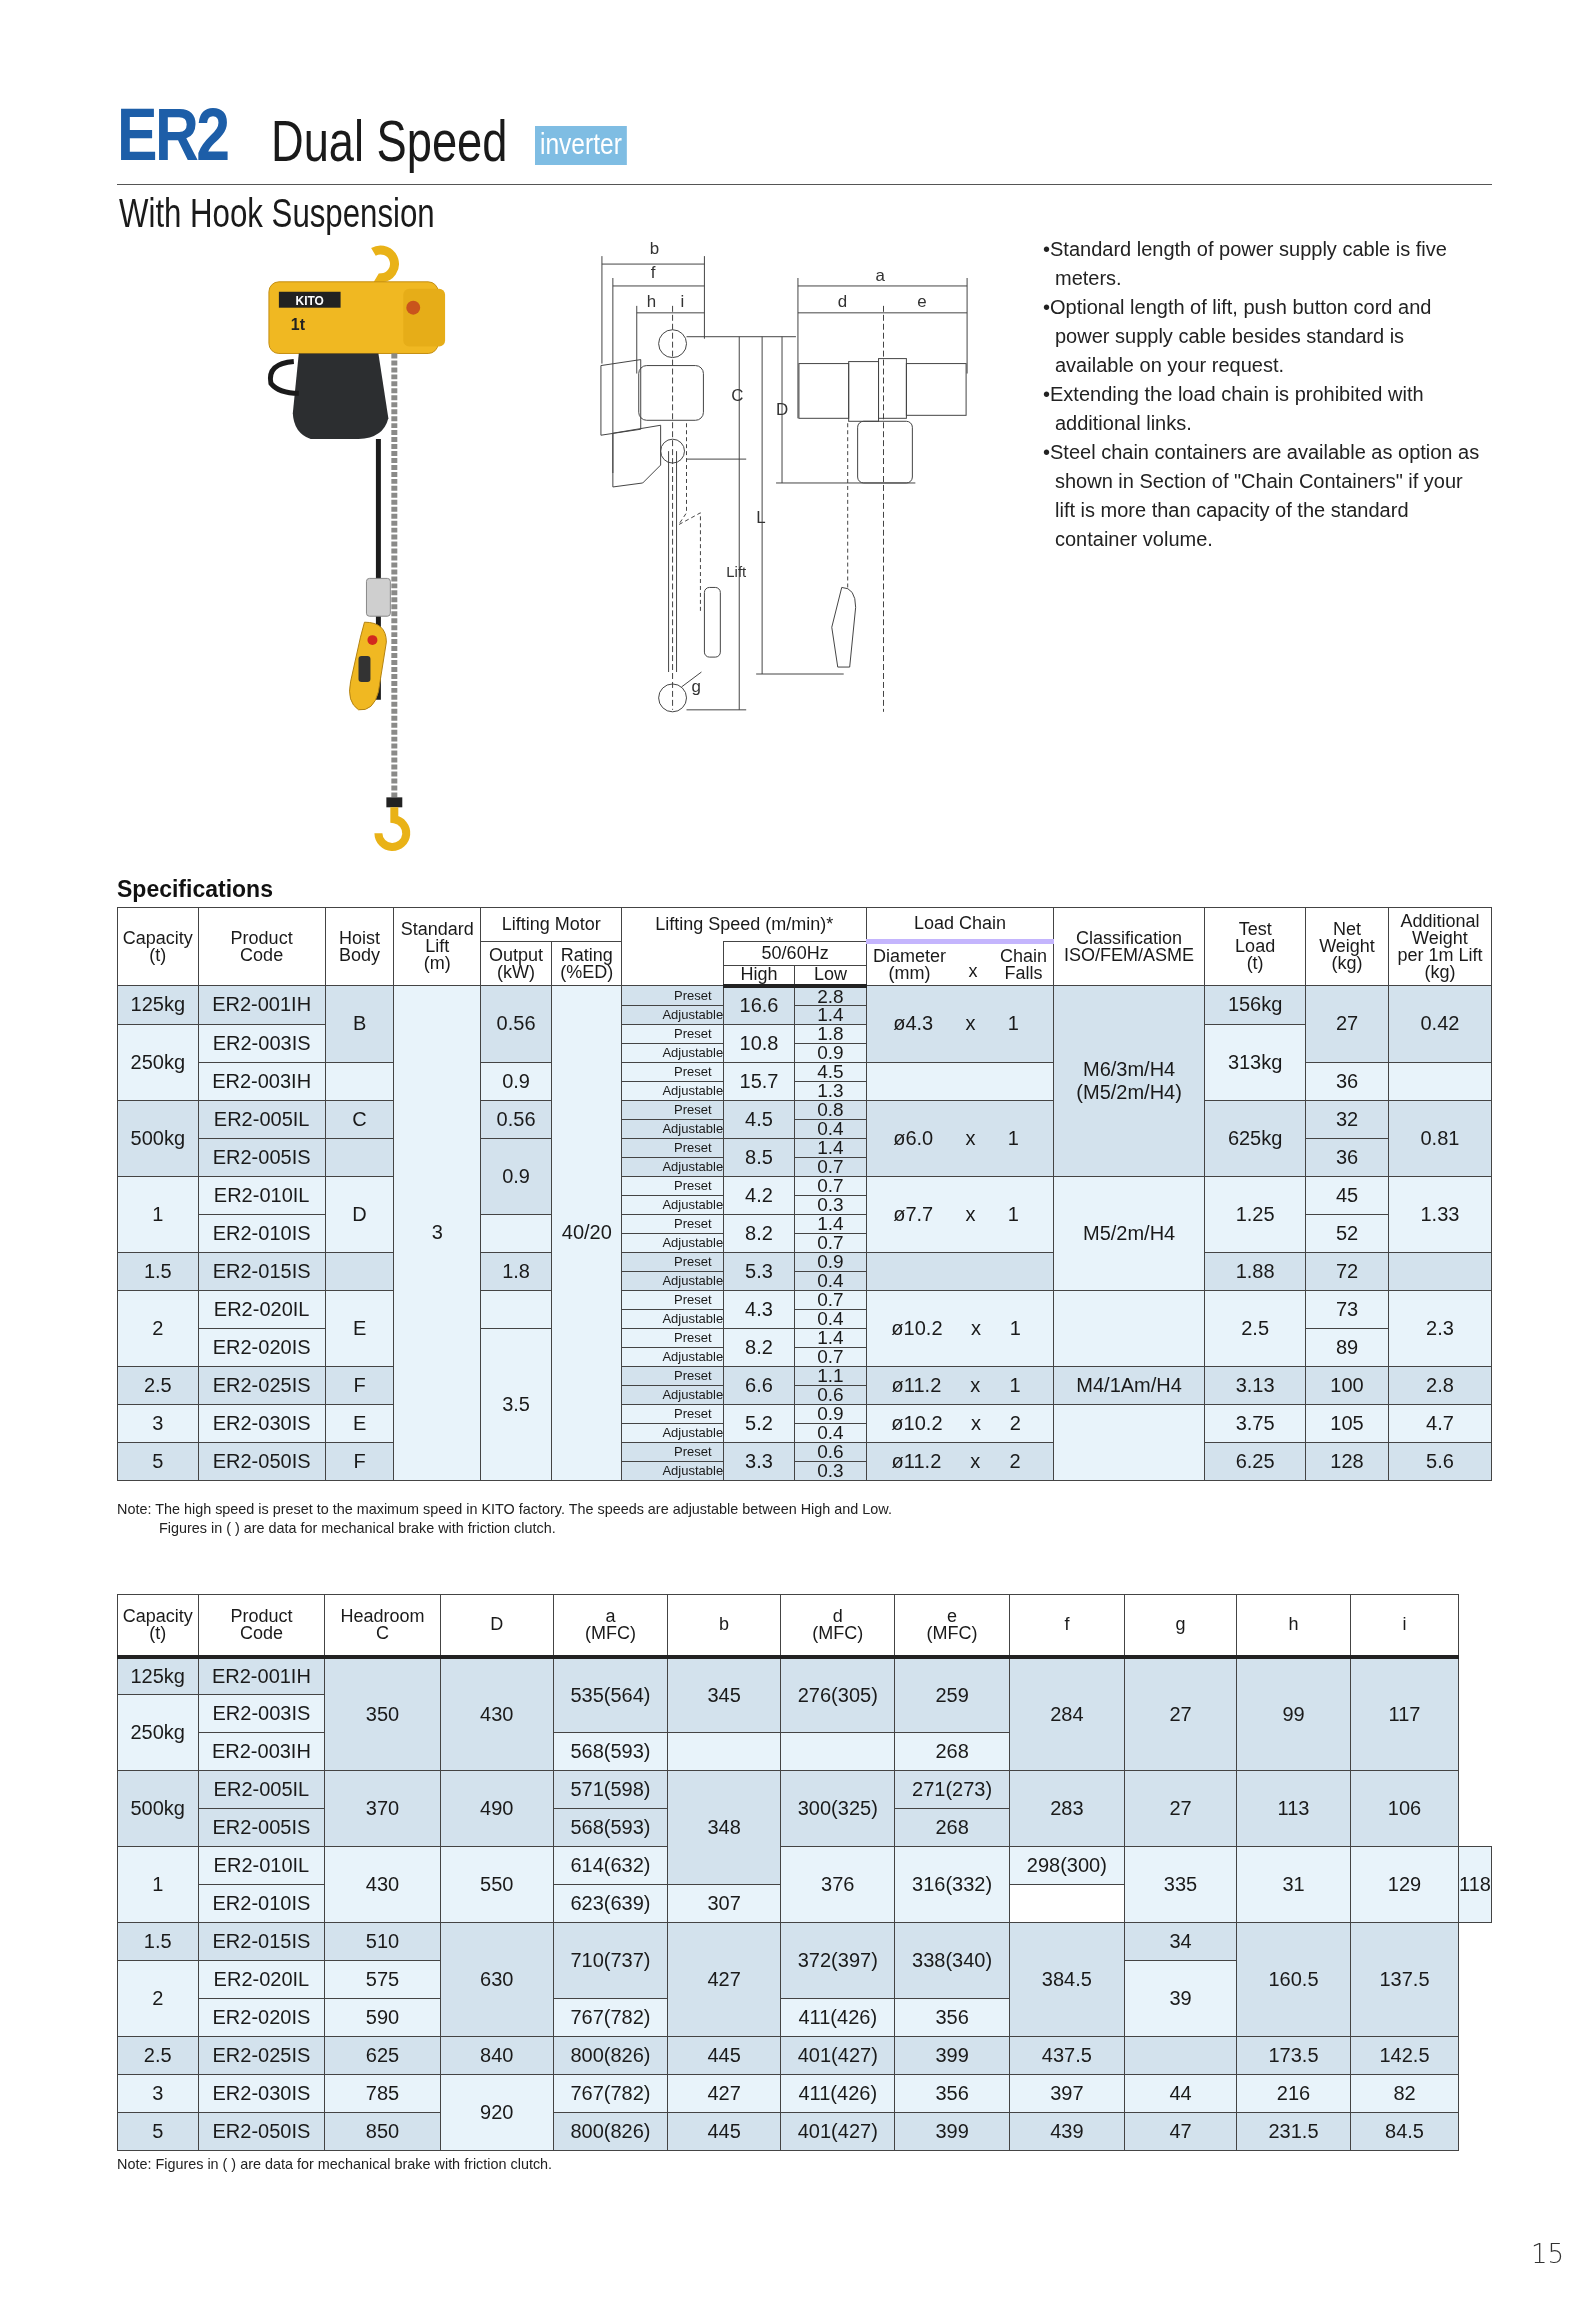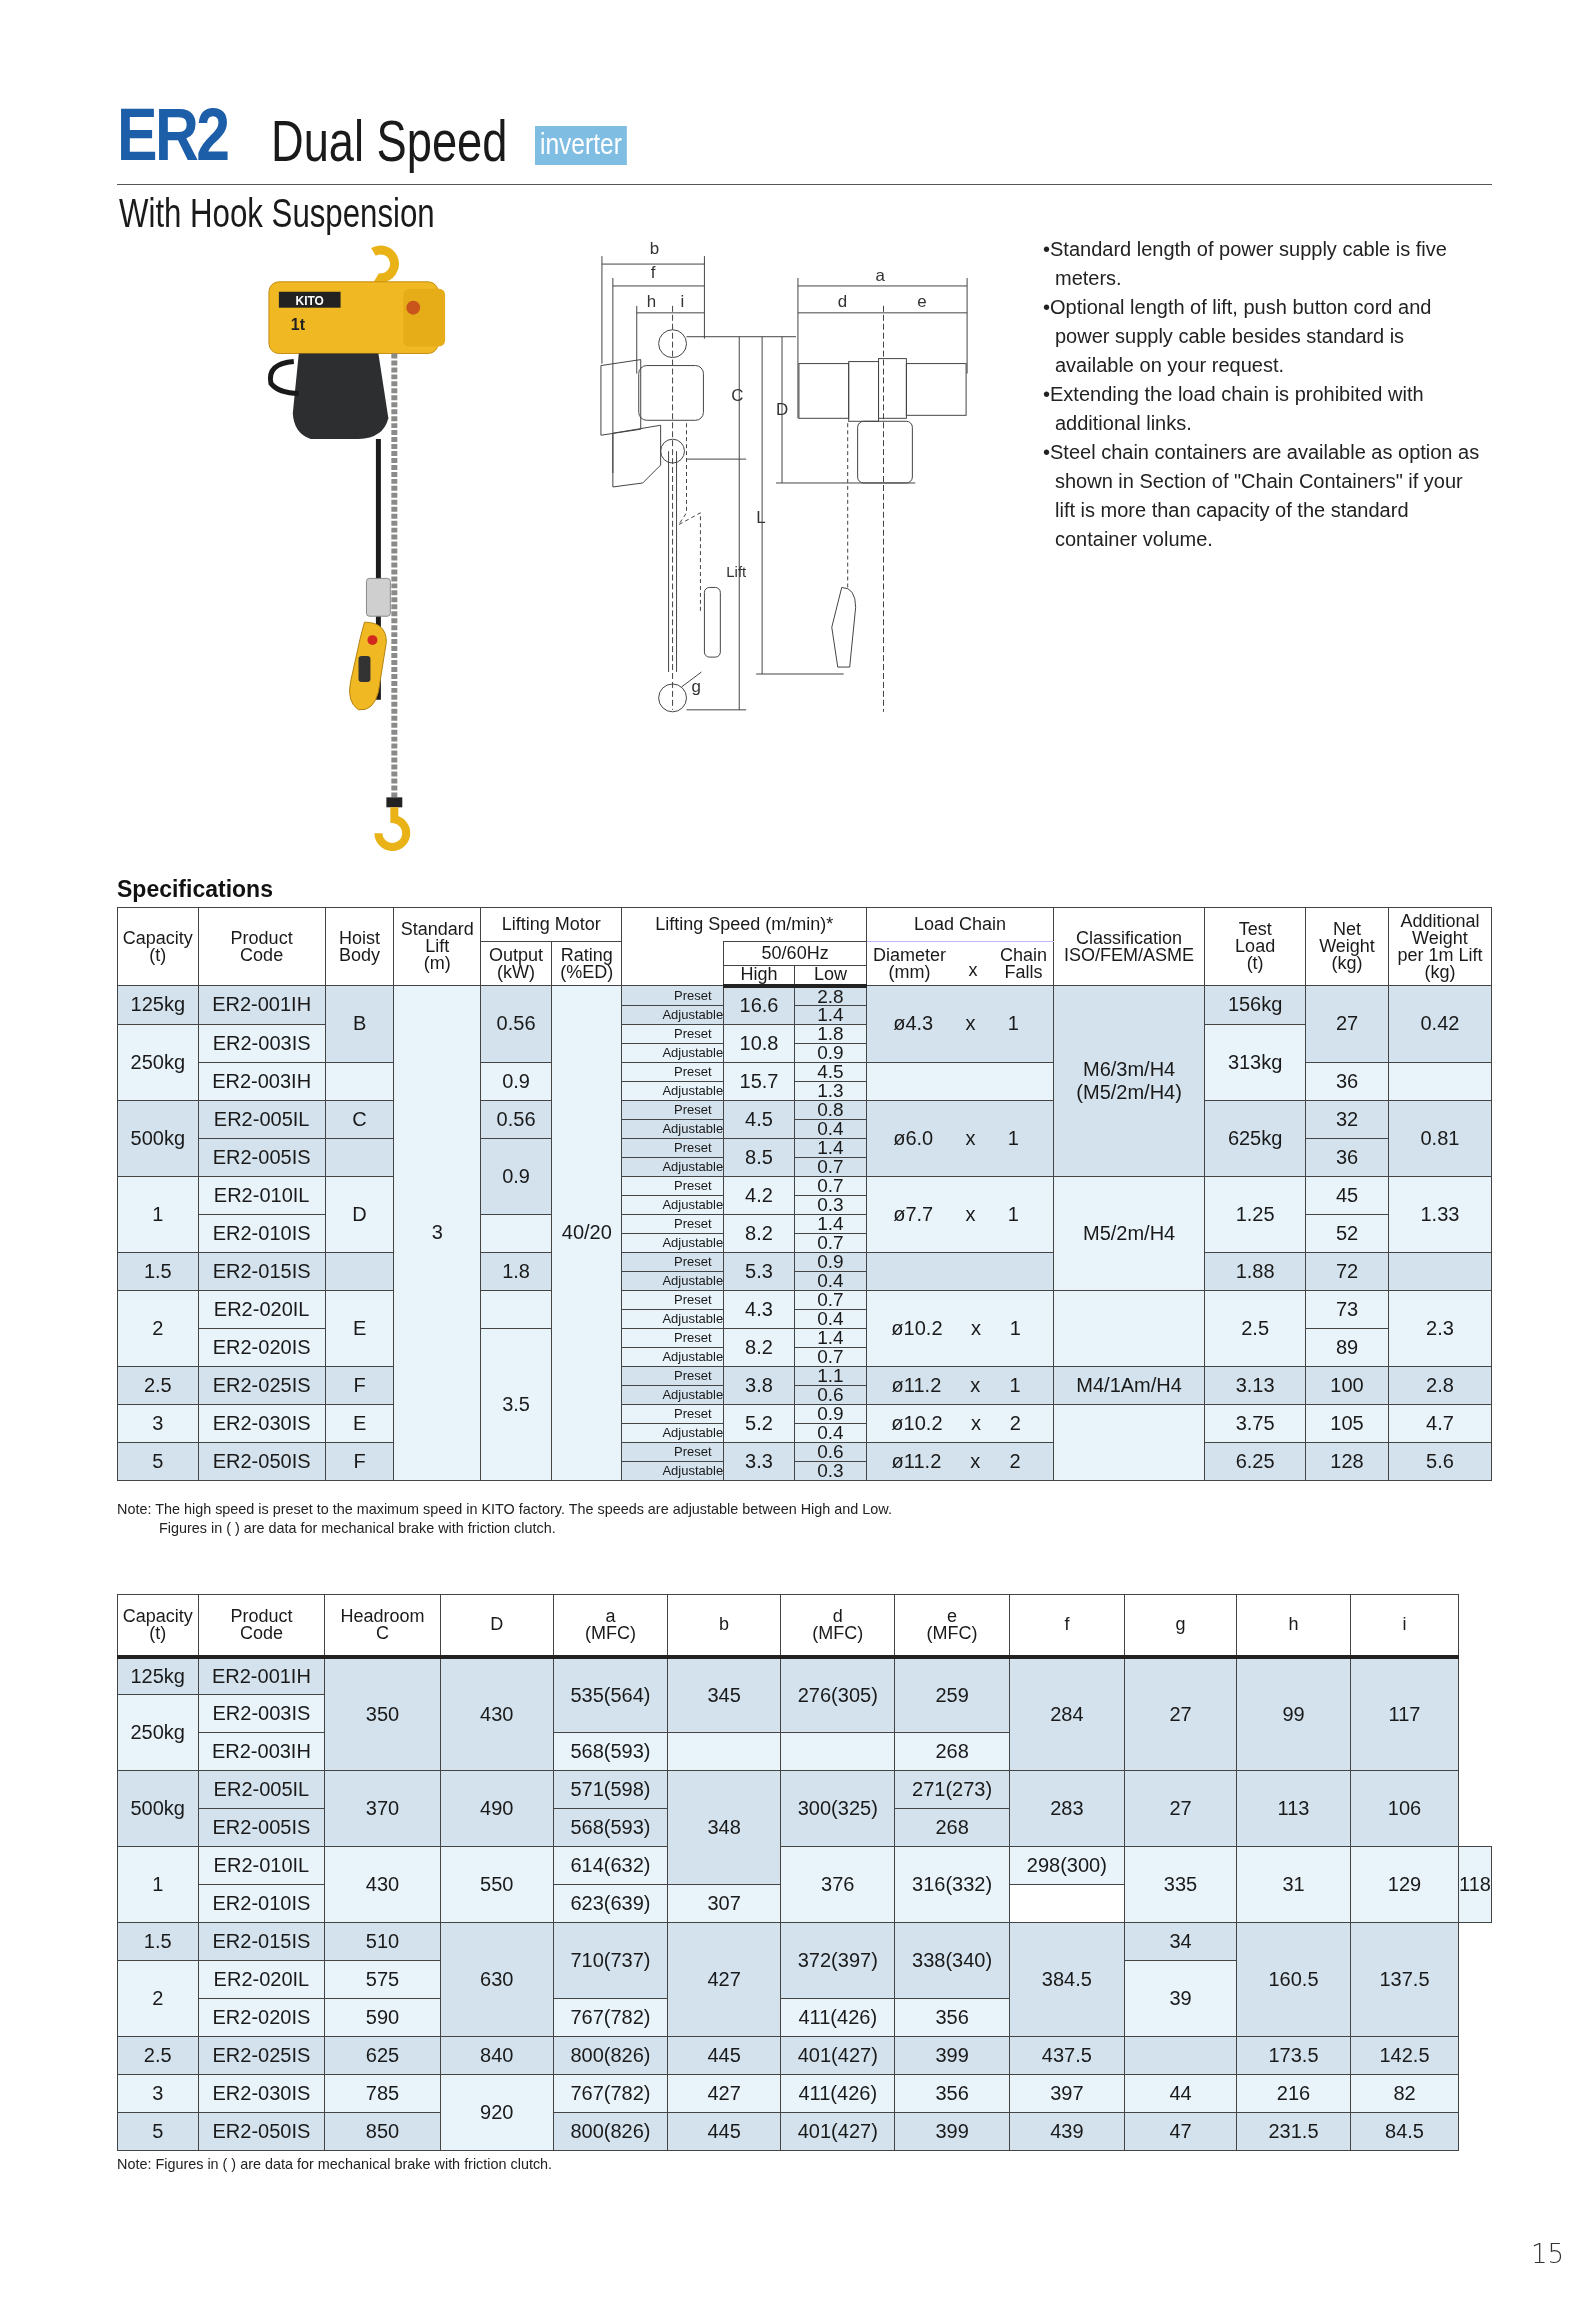--- a/index.html
+++ b/index.html
@@ -155,21 +155,21 @@
       <col style="width:104px">
   </colgroup>
   <thead>
     <tr style="height:34px">
       <th rowspan="3"><span>Capacity</span><br><span>(t)</span></th>
       <th rowspan="3"><span>Product</span><br><span>Code</span></th>
       <th rowspan="3"><span>Hoist</span><br><span>Body</span></th>
       <th rowspan="3"><span>Standard</span><br><span>Lift</span><br><span>(m)</span></th>
       <th colspan="2">Lifting Motor</th>
       <th colspan="3" style="border-bottom:none">Lifting Speed (m/min)*</th>
-      <th colspan="1" style="border-bottom:1px solid #c4b5fd">Load Chain</th>
+      <th colspan="1" style="border-bottom:5px solid #c4b5fd">Load Chain</th>
       <th rowspan="3"><span>Classification</span><br><span>ISO/FEM/ASME</span></th>
       <th rowspan="3"><span>Test</span><br><span>Load</span><br><span>(t)</span></th>
       <th rowspan="3"><span>Net</span><br><span>Weight</span><br><span>(kg)</span></th>
       <th rowspan="3"><span>Additional</span><br><span>Weight</span><br><span>per 1m Lift</span><br><span>(kg)</span></th>
     </tr>
     <tr style="height:24px">
       <th rowspan="2"><span>Output</span><br><span>(kW)</span></th>
       <th rowspan="2"><span>Rating</span><br><span>(%ED)</span></th>
       <th rowspan="2" style="border-top:none"></th>
       <th colspan="2">50/60Hz</th>
@@ -367,21 +367,21 @@
       </tr>
       <tr style="height: 19px;">
         <td class="lt lbl">Adjustable</td>
         <td class="lt low">0.7</td>
       </tr>
       <tr style="height: 19px;">
         <td class="dk" rowspan="2">2.5</td>
         <td class="dk" rowspan="2">ER2-025IS</td>
         <td class="dk" rowspan="2">F</td>
         <td class="dk lbl">Preset</td>
-        <td class="dk" rowspan="2">3.8</td>
+        <td class="dk" rowspan="2">6.6</td>
         <td class="dk low">1.1</td>
         <td class="dk" rowspan="2">
           <div class="diaflex">
             <span>ø11.2</span>
             <span>x</span>
             <span>1</span>
           </div>
         </td>
         <td class="dk" rowspan="2">
           <div>M4/1Am/H4</div>

